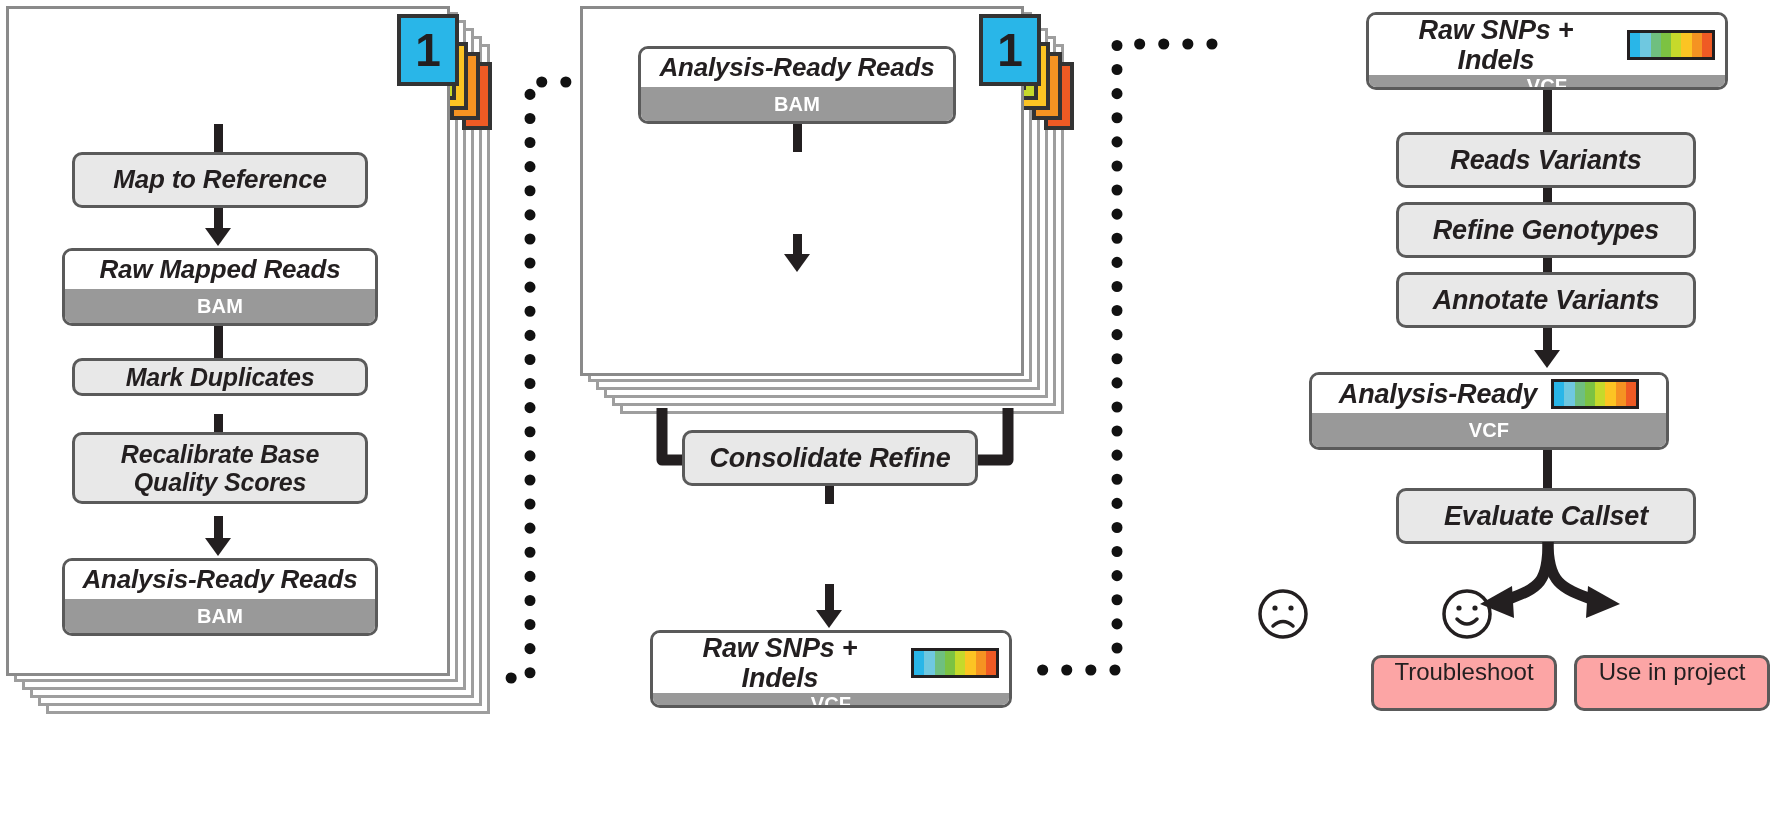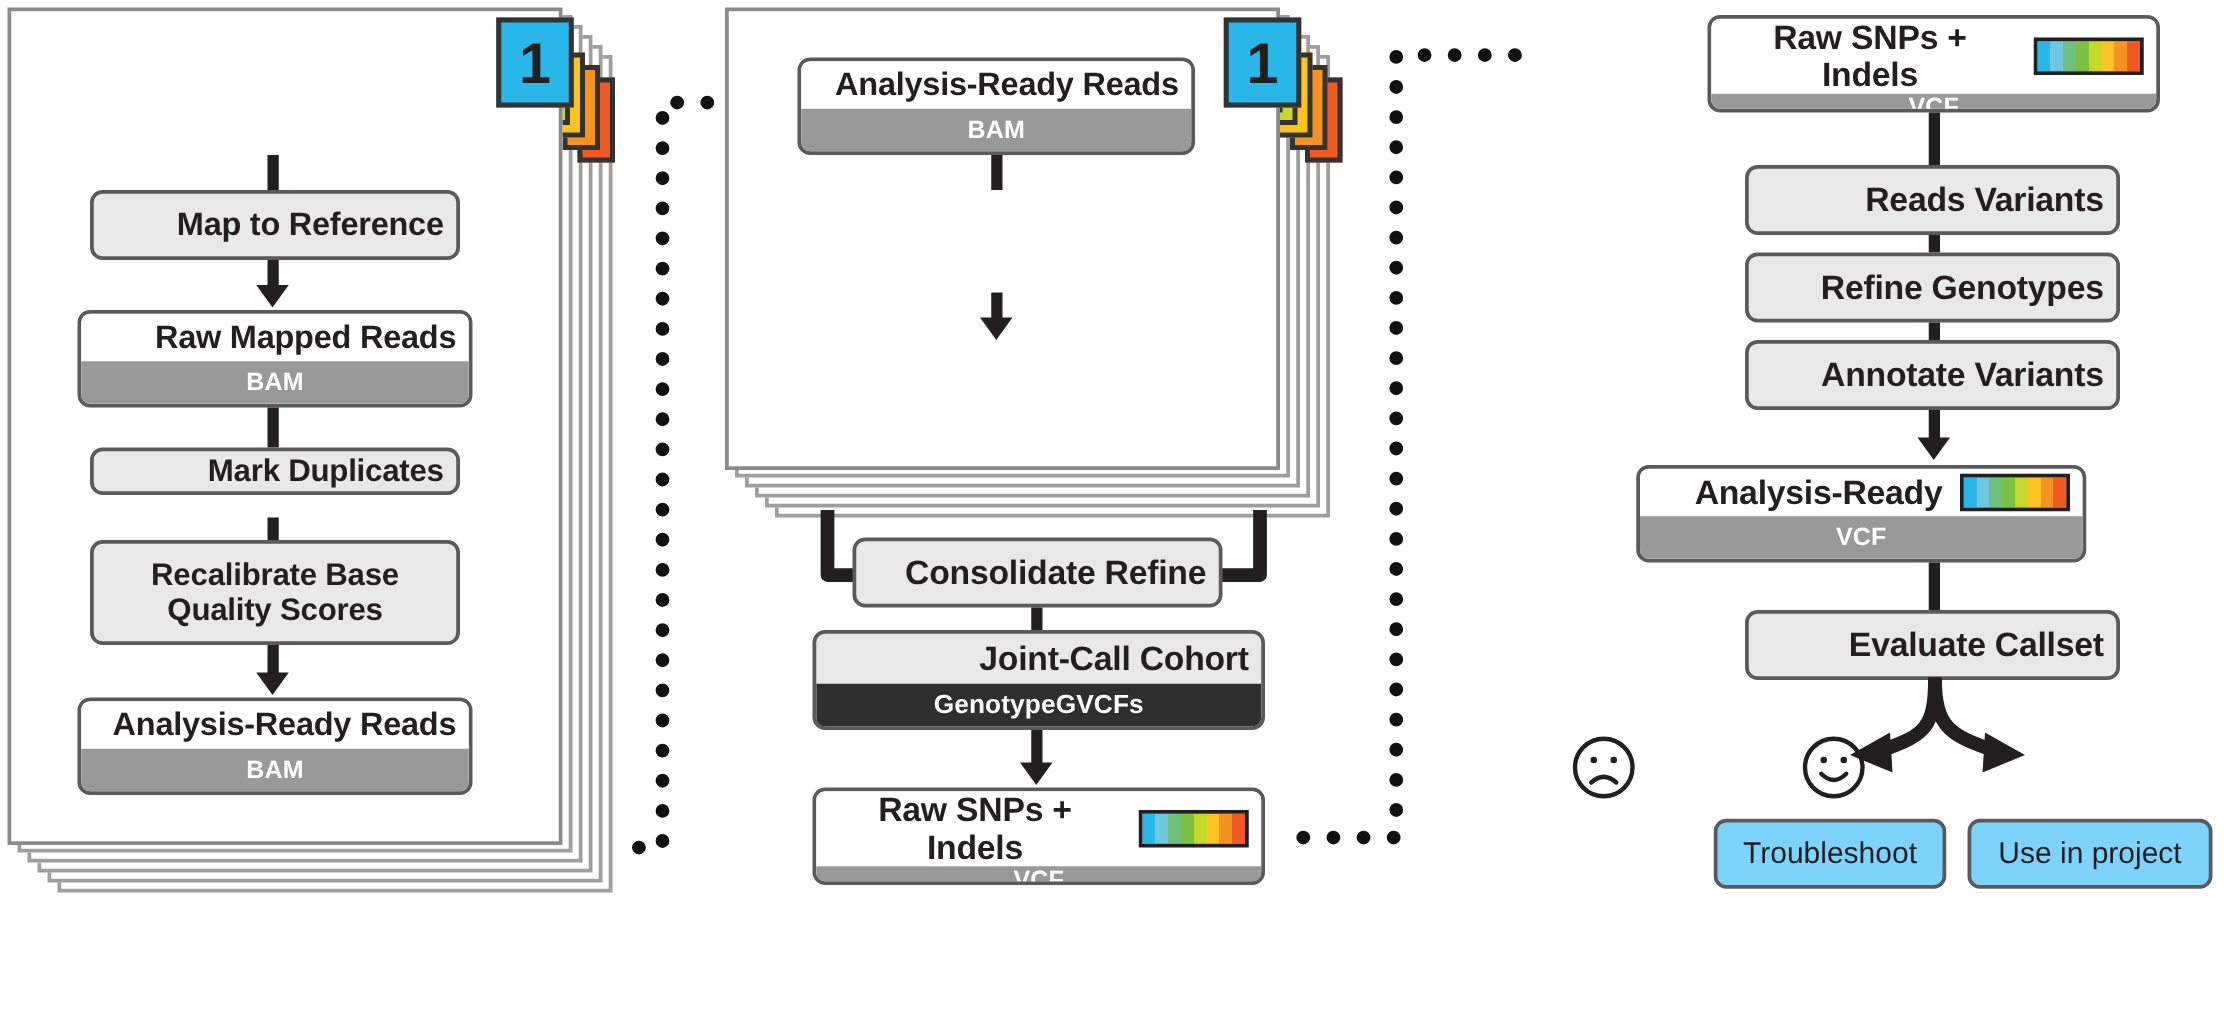--- a/index.html
+++ b/index.html
@@ -29,28 +29,29 @@
     border: 3px solid #5a5a5a;
     overflow: hidden;
     background: #e8e8e8;
     display: flex;
     flex-direction: column;
   }
   .node .title {
     flex: 1;
     display: flex;
     align-items: center;
-    justify-content: flex-end;
+    justify-content: center;
     gap: 14px;
     color: #231f20;
     font-weight: bold;
     letter-spacing: -0.2px;
     text-align: center;
     line-height: 1.12;
     padding: 0 10px;
+    font-style: italic;
   }
   .node.file { background: #ffffff; }
   .node.file .title { background: #ffffff; }
   .node .sub {
     height: 34px;
     display: flex;
     align-items: center;
     justify-content: center;
     color: #ffffff;
     font-weight: bold;
@@ -123,22 +124,22 @@
     display: flex; align-items: center; justify-content: center;
     font-size: 46px; font-weight: bold; color: #231f20;
   }
 
   .face { position: absolute; }
 
   .plain-btn {
     position: absolute;
     border-radius: 10px;
     border: 3px solid #5a5a5a;
-    background: #7dd3fc;
-    display: flex; align-items: center; justify-content: center;
+    background: #fca5a5;
+    display: flex; align-items: flex-start; justify-content: center;
     color: #231f20; font-size: 24px;
   }
 </style>
 </head>
 <body>
 
 <div id="stage">
 
   <div class="panel-shadow" style="left:46px; top:44px; width:444px; height:670px;"></div>
   <div class="panel-shadow" style="left:38px; top:36px; width:444px; height:670px;"></div>
@@ -166,21 +167,21 @@
   <div class="arrow-head" style="left:205px; top:228px;"></div>
   <div class="node file" style="left:62px; top:248px; width:316px; height:78px;">
     <div class="title" style="font-size:26px;">Raw Mapped Reads</div>
     <div class="sub grey">BAM</div>
   </div>
   <div class="conn" style="left:214px; top:326px; width:9px; height:32px;"></div>
   <div class="node" style="left:72px; top:358px; width:296px; height:38px;">
     <div class="title" style="font-size:25px;">Mark Duplicates</div>
   </div>
   <div class="conn" style="left:214px; top:414px; width:9px; height:18px;"></div>
-  <div class="node" style="left:72px; top:432px; width:296px; height:84px;">
+  <div class="node" style="left:72px; top:432px; width:296px; height:72px;">
     <div class="title" style="font-size:25px;">Recalibrate Base Quality Scores</div>
   </div>
   <div class="conn" style="left:214px; top:516px; width:9px; height:26px;"></div>
   <div class="arrow-head" style="left:205px; top:538px;"></div>
   <div class="node file" style="left:62px; top:558px; width:316px; height:78px;">
     <div class="title" style="font-size:26px;">Analysis-Ready Reads</div>
     <div class="sub grey">BAM</div>
   </div>
 
   <svg class="dotline" style="left:480px; top:60px; width:120px; height:640px;" viewBox="0 0 120 640">
@@ -217,24 +218,20 @@
   <svg style="position:absolute; left:650px; top:408px; width:370px; height:70px;" viewBox="0 0 370 70">
     <path d="M 12 0 L 12 52 L 46 52" fill="none" stroke="#231f20" stroke-width="11" stroke-linejoin="round"></path>
     <path d="M 358 0 L 358 52 L 324 52" fill="none" stroke="#231f20" stroke-width="11" stroke-linejoin="round"></path>
   </svg>
 
   <div class="node" style="left:682px; top:430px; width:296px; height:56px;">
     <div class="title" style="font-size:27px;">Consolidate Refine</div>
   </div>
   <div class="conn" style="left:825px; top:486px; width:9px; height:18px;"></div>
 
-  <div class="node" style="left:650px; top:504px; width:362px; height:80px;">
-    <div class="title" style="font-size:27px;">Joint-Call Cohort</div>
-    <div class="sub dark" style="font-size:21px;">GenotypeGVCFs</div>
-  </div>
   <div class="conn" style="left:825px; top:584px; width:9px; height:30px;"></div>
   <div class="arrow-head" style="left:816px; top:610px;"></div>
 
   <div class="node file" style="left:650px; top:630px; width:362px; height:78px;">
     <div class="title" style="font-size:27px;">
       <span>Raw SNPs + Indels</span>
       <span class="rainbow"></span>
     </div>
     <div class="sub grey">VCF</div>
   </div>

